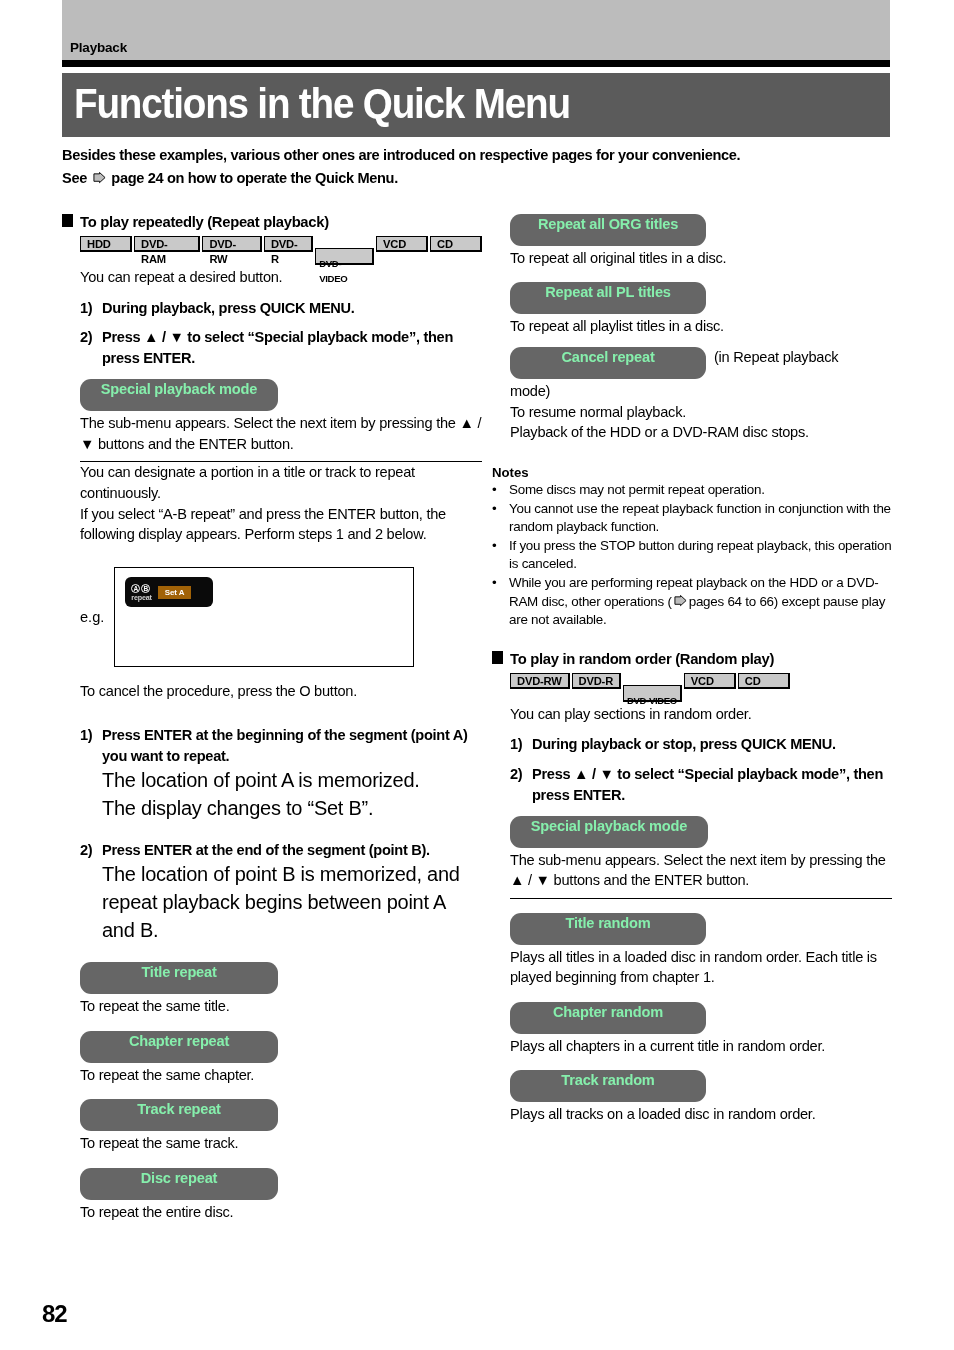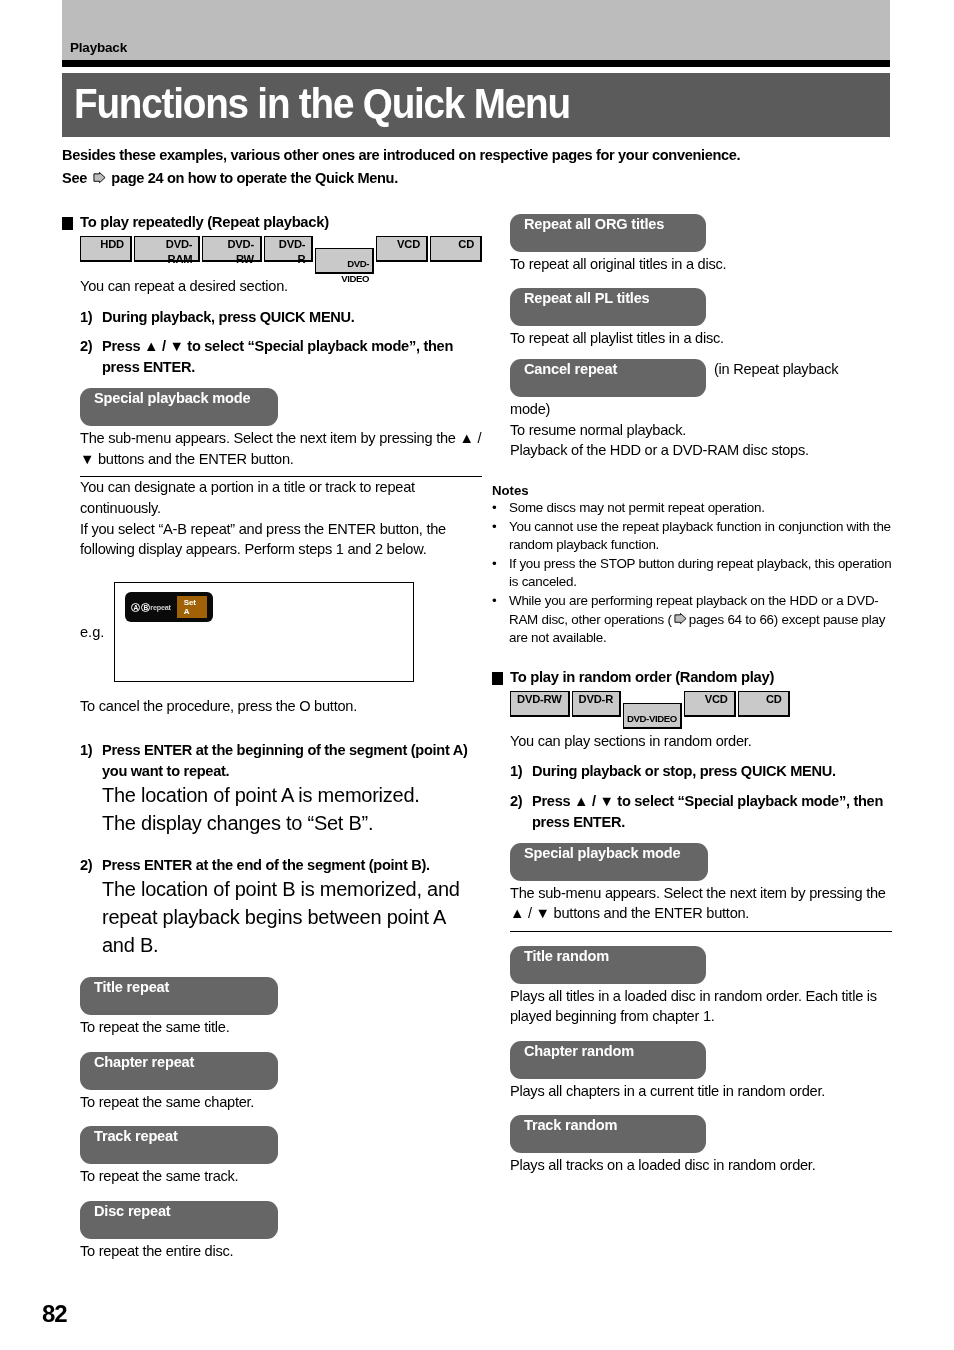--- a/index.html
+++ b/index.html
@@ -78,21 +78,21 @@
   .col {
     position: absolute;
     top: 214px;
   }
   .col-left  { left: 62px;  width: 420px; }
   .col-right { left: 492px; width: 400px; }
 
   
   .section-head {
     display: flex;
-    align-items: flex-end;
+    align-items: flex-start;
     gap: 7px;
     font-size: 14.8px;
     font-weight: bold;
     letter-spacing: -0.3px;
     margin-bottom: 6px;
   }
   .sq-bullet {
     display: inline-block;
     width: 11px;
     height: 13px;
@@ -105,25 +105,25 @@
     display: flex;
     gap: 2px;
     margin: 1px 0 2px 18px;
   }
   .badge {
     background: #c9c9c9;
     border: 1.3px solid #000;
     border-right-width: 2.2px;
     border-bottom-width: 2px;
     padding: 0 6px;
-    height: 26px;
+    height: 16px;
     line-height: 15px;
     font-size: 11.2px;
     font-weight: bold;
-    text-align: right;
+    text-align: left;
     letter-spacing: -0.2px;
     box-sizing: border-box;
   }
   .badge.narrow { font-size: 9.6px; letter-spacing: -0.4px; padding: 7px 3px; margin-top: 12px; }
   .badge.wide   { min-width: 52px; }
 
   
   .body-text {
     font-size: 14.6px;
     line-height: 1.42;
@@ -140,27 +140,28 @@
     letter-spacing: -0.3px;
     margin-bottom: 9px;
   }
   .step-num { width: 22px; flex: 0 0 auto; }
   .step-body { flex: 1 1 auto; }
 
   
   .pill {
     display: inline-block;
     background: #666666;
-    color: #ffffff;
+    color: #86efac;
     border-radius: 11px;
     font-size: 14.6px;
     font-weight: bold;
     letter-spacing: -0.2px;
-    height: 38px;
+    height: 32px;
     line-height: 21px;
+    text-align: center;
     padding: 0 14px;
     box-sizing: border-box;
   }
   .pill-block { margin: 10px 0 2px 18px; }
   .pill-w198 { width: 198px; }
   .pill-w196 { width: 196px; }
 
   .pill-line { display: flex; align-items: baseline; gap: 8px; margin: 10px 0 2px 18px; }
   .pill-line .trail { font-size: 14.6px; letter-spacing: -0.25px; }
 
@@ -195,20 +196,21 @@
     background: #0a0a0a;
     border-radius: 6px;
     display: flex;
     align-items: center;
     padding: 0 6px;
     box-sizing: border-box;
     gap: 6px;
   }
   .osd-ab {
     display: flex;
+    flex-direction: column;
     align-items: flex-start;
     line-height: 1;
   }
   .osd-circles { display: flex; gap: 1px; }
   .osd-circ {
     width: 9px; height: 9px;
     border: 1px solid #ffffff;
     border-radius: 50%;
     color: #ffffff;
     font-size: 6.5px;
@@ -335,21 +337,21 @@
   <div class="badge-row">
     <span class="badge wide">HDD</span>
     <span class="badge">DVD-RAM</span>
     <span class="badge">DVD-RW</span>
     <span class="badge">DVD-R</span>
     <span class="badge narrow">DVD-VIDEO</span>
     <span class="badge wide">VCD</span>
     <span class="badge wide">CD</span>
   </div>
 
-  <div class="body-text">You can repeat a desired section.</div>
+  <div class="body-text">You can repeat a desired button.</div>
 
   <div class="steps">
     <div class="step">
       <span class="step-num">1)</span>
       <span class="step-body">During playback, press QUICK MENU.</span>
     </div>
     <div class="step">
       <span class="step-num">2)</span>
       <span class="step-body">Press ▲ / ▼ to select “Special playback mode”, then press ENTER.</span>
     </div>

